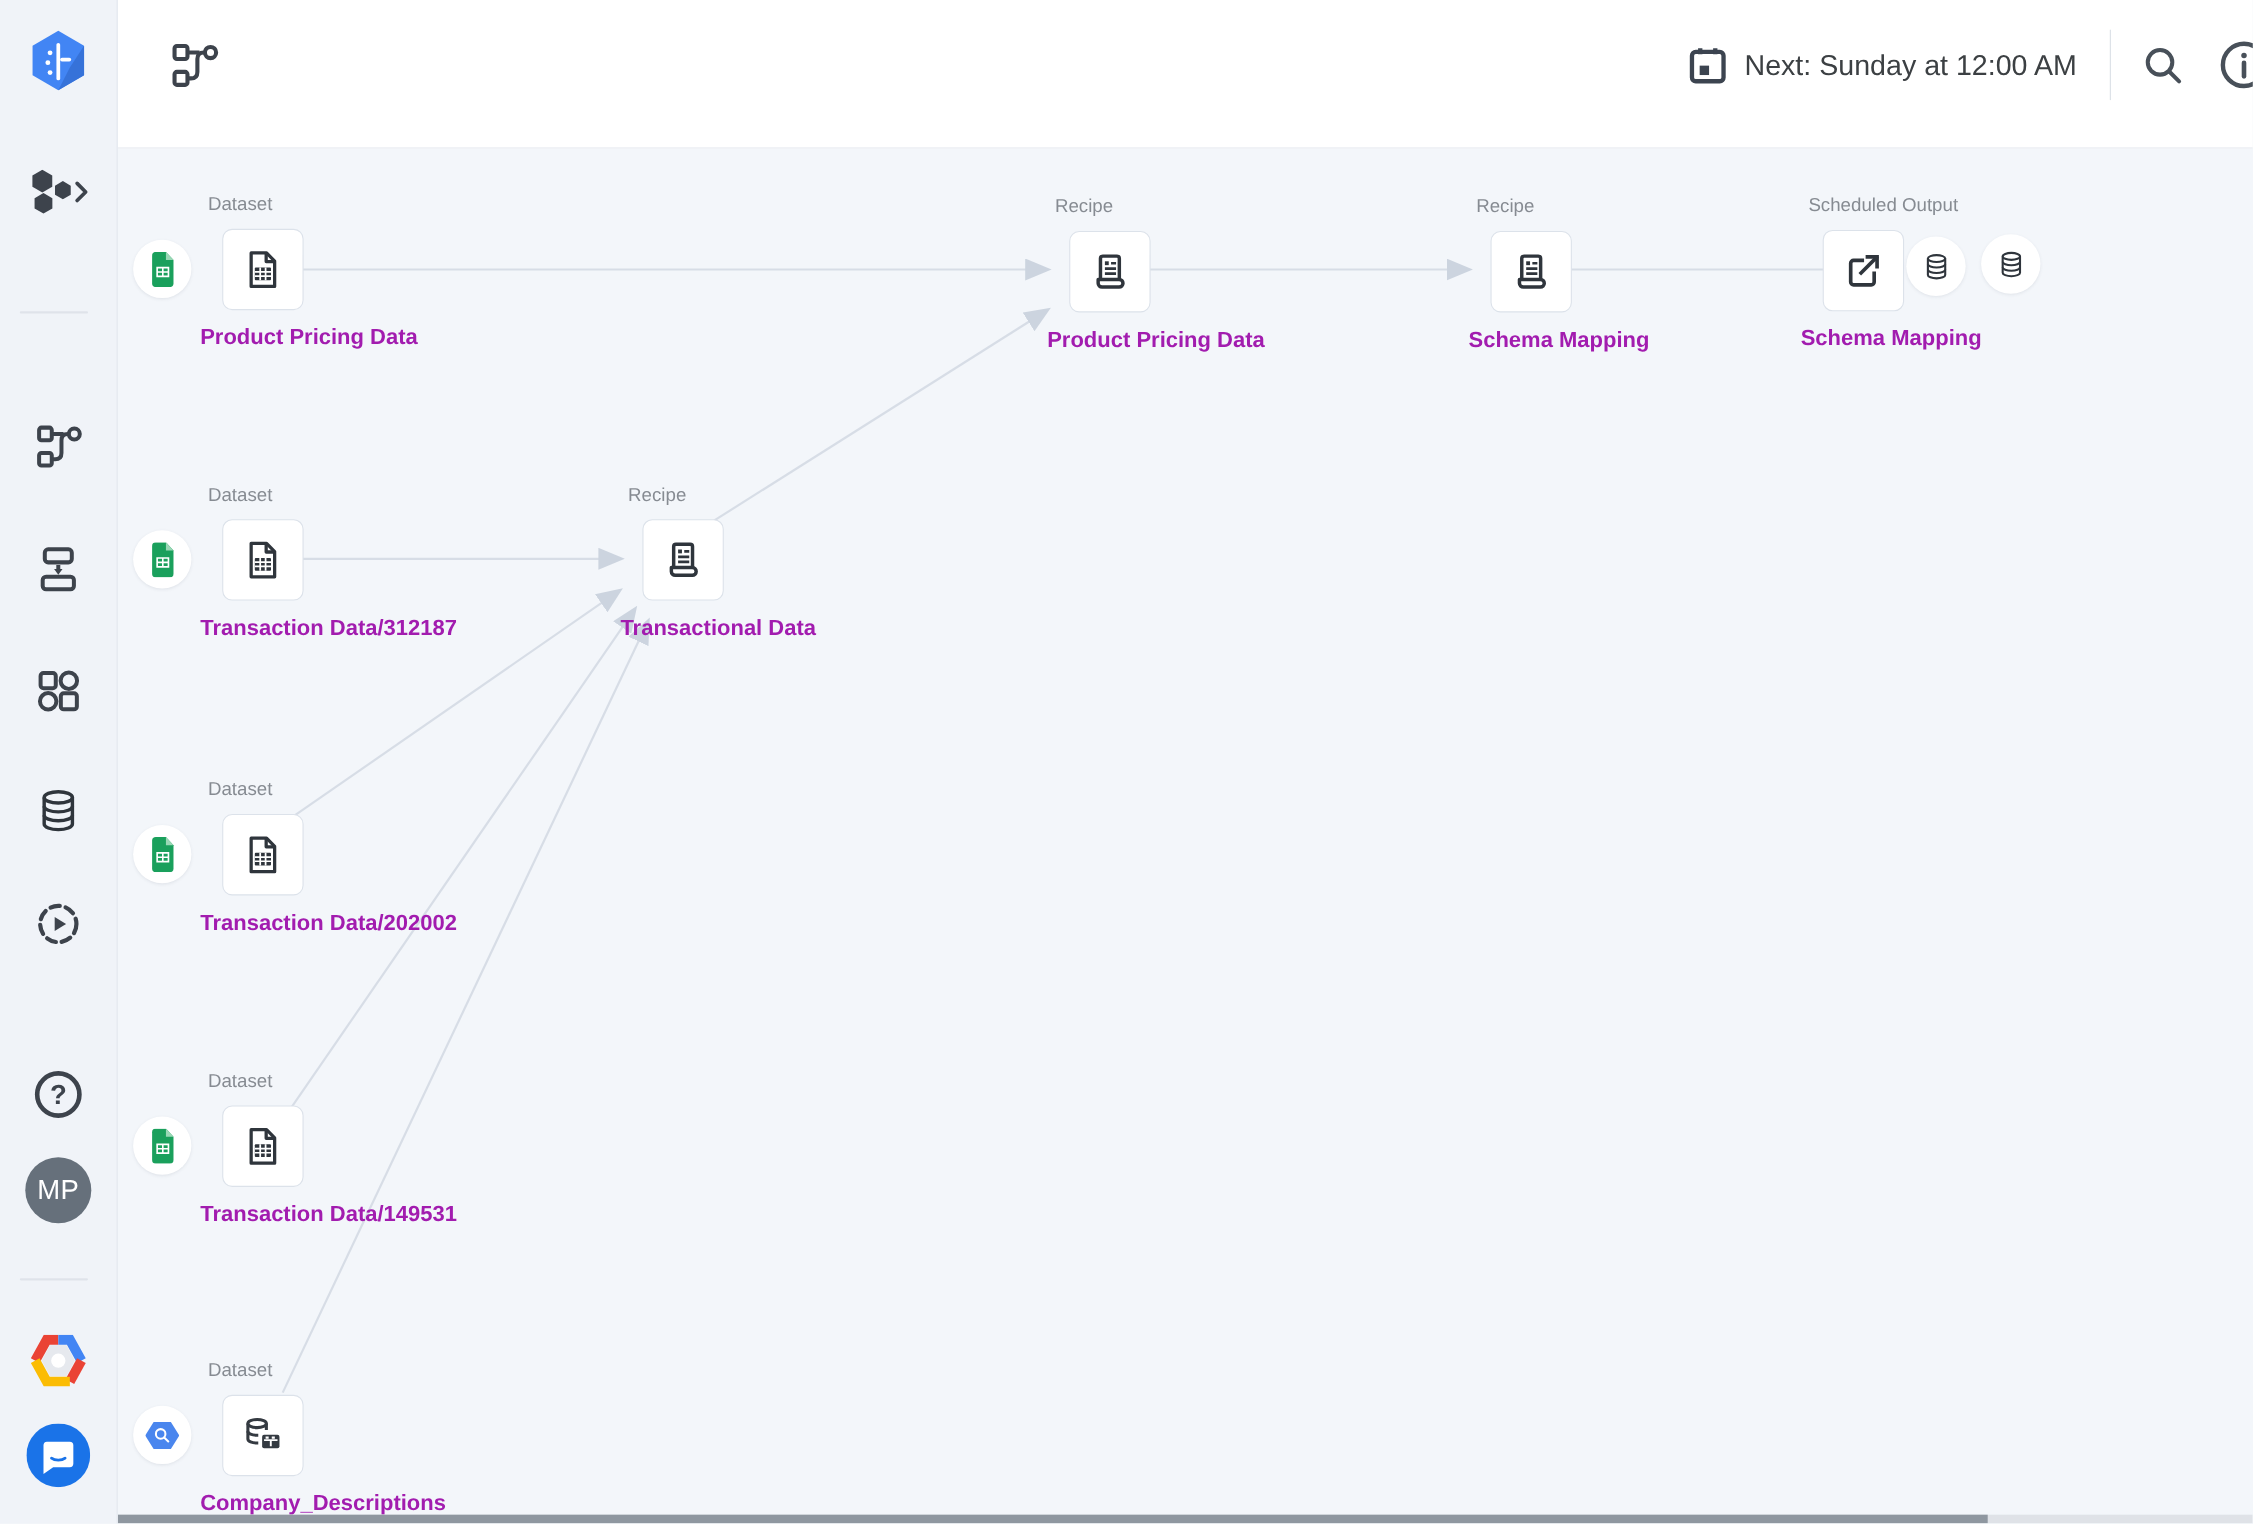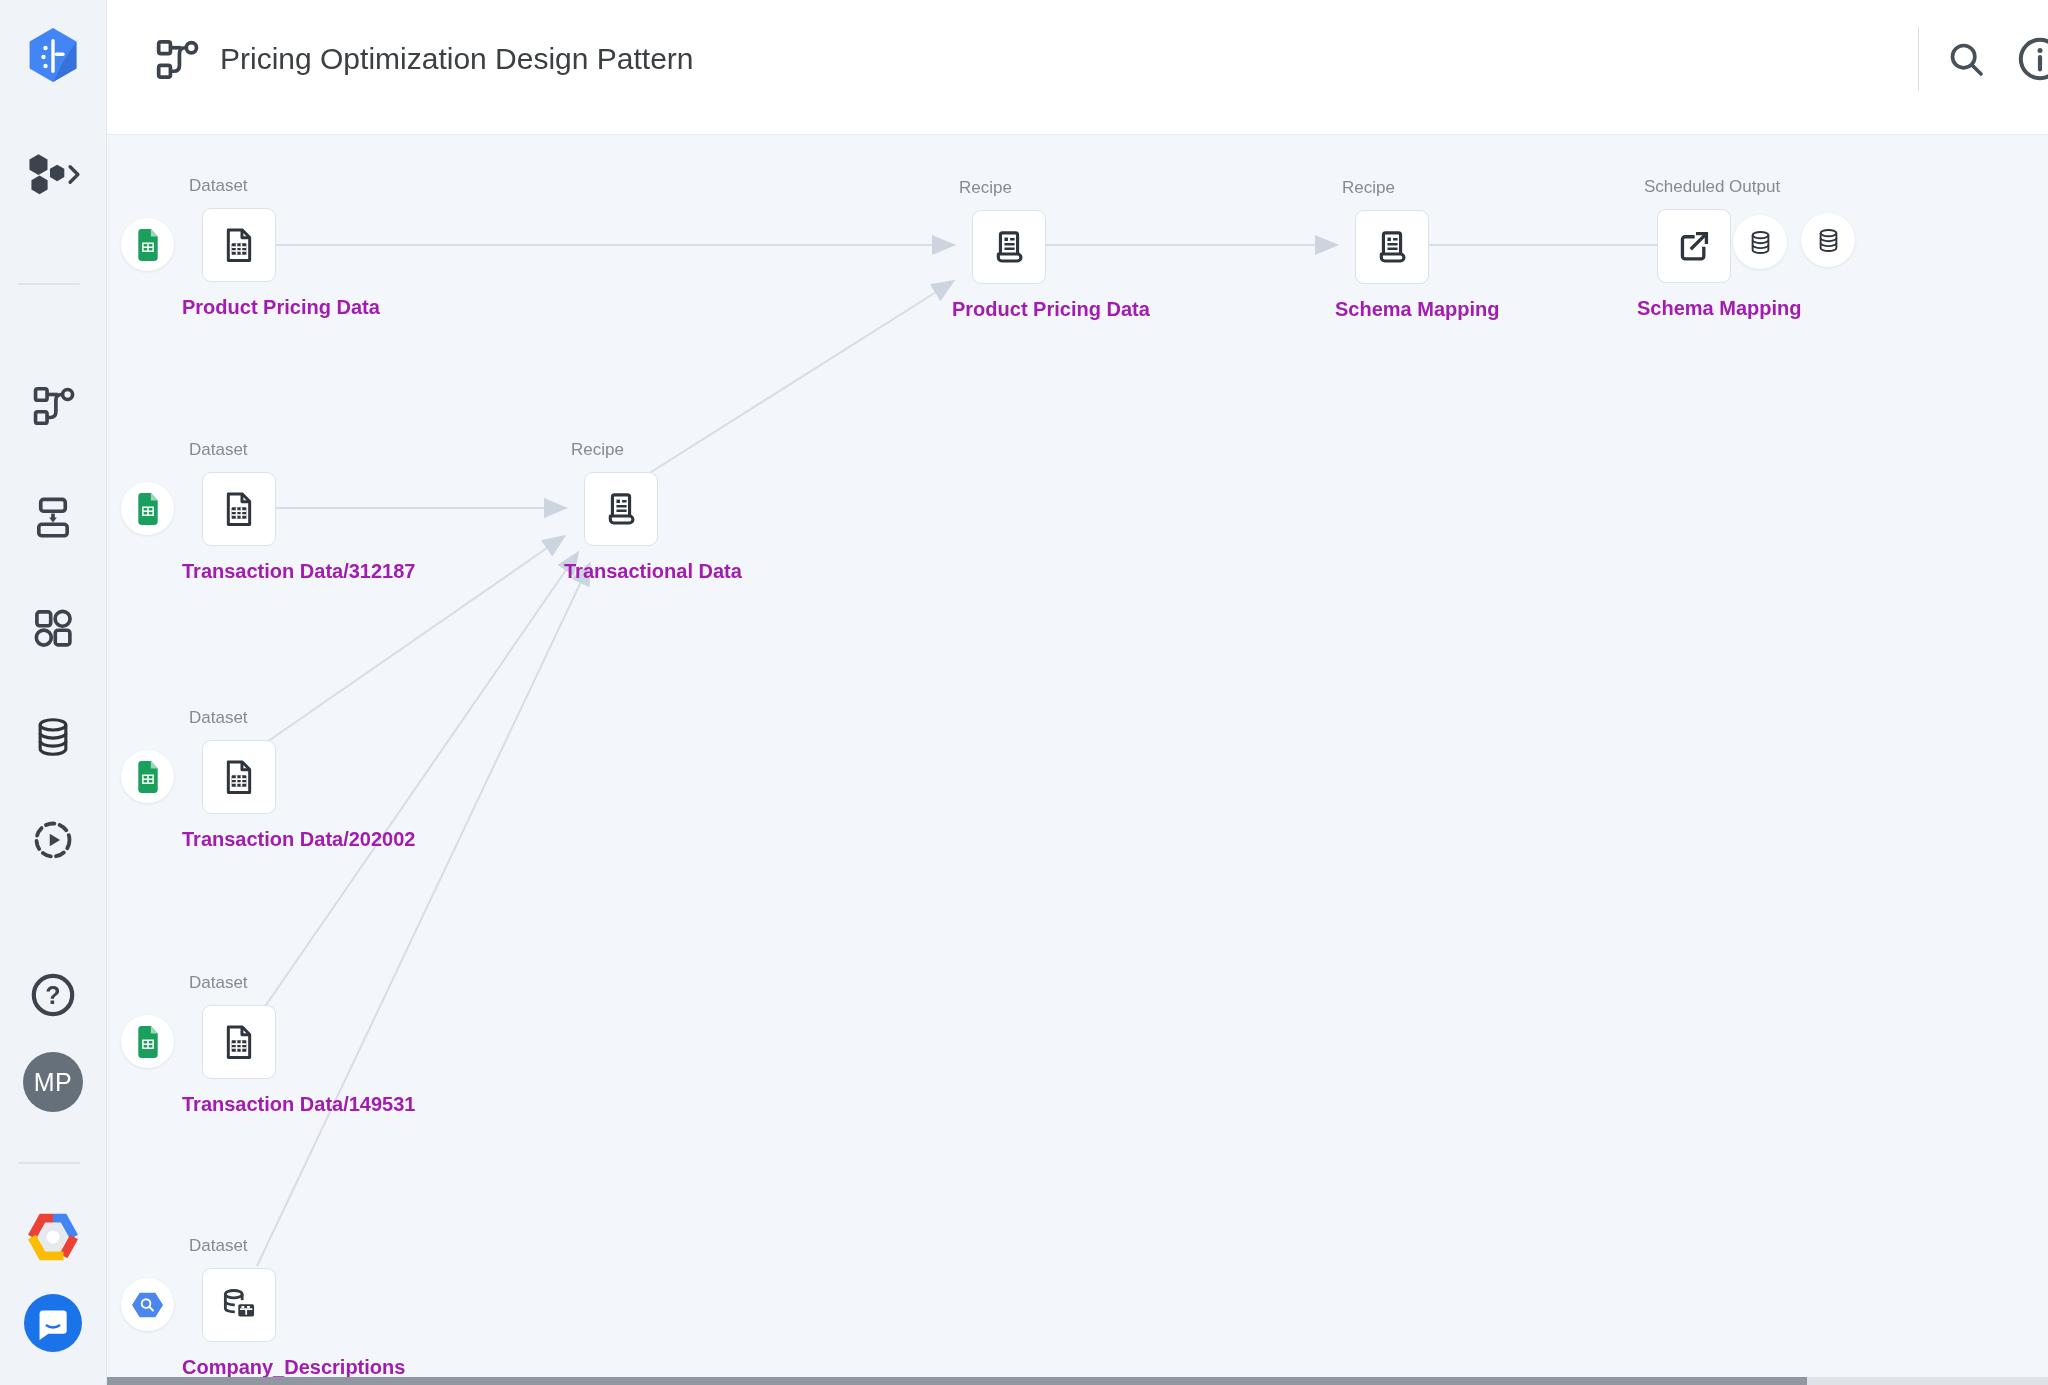--- a/index.html
+++ b/index.html
@@ -216,23 +216,30 @@
       <path d="M22 30.5c3 2.4 9 2.4 12 0" stroke="#1a73e8" stroke-width="2.4" fill="none" stroke-linecap="round"></path>
     </svg>
   </div>
 </aside>
 
 <header class="topbar">
   <div class="topbar-left">
     <svg width="47" height="47">
         <use href="#sym-flow"></use>
       </svg>
-    <h1 class="flow-title">Pricing Optimization Design Pattern</h1>
   </div>
   <div class="topbar-right">
+    <div class="schedule-chip">
+      <svg width="41" height="41" viewBox="0 0 24 24">
+        <rect x="3.6" y="4.8" width="16.8" height="15.6" rx="2" fill="none" stroke="#3c4450" stroke-width="2.3"></rect>
+        <path d="M8 2.8v3.2M16 2.8v3.2" stroke="#3c4450" stroke-width="2.3"></path>
+        <rect x="7.7" y="12.1" width="5" height="5" fill="#3c4450"></rect>
+      </svg>
+      <span class="schedule-text">Next: Sunday at 12:00 AM</span>
+    </div>
     <div class="vdivider"></div>
     <div class="icon-btn">
       <svg width="40" height="40" viewBox="0 0 24 24">
         <circle cx="10.6" cy="10.6" r="6.7" fill="none" stroke="#485059" stroke-width="2.2"></circle>
         <path d="M15.6 15.6 21 21" stroke="#485059" stroke-width="2.2" stroke-linecap="round"></path>
       </svg>
     </div>
     <div class="icon-btn info-clip">
       <svg width="48" height="48" viewBox="0 0 24 24">
         <circle cx="12" cy="12" r="9.6" fill="none" stroke="#485059" stroke-width="2"></circle>

